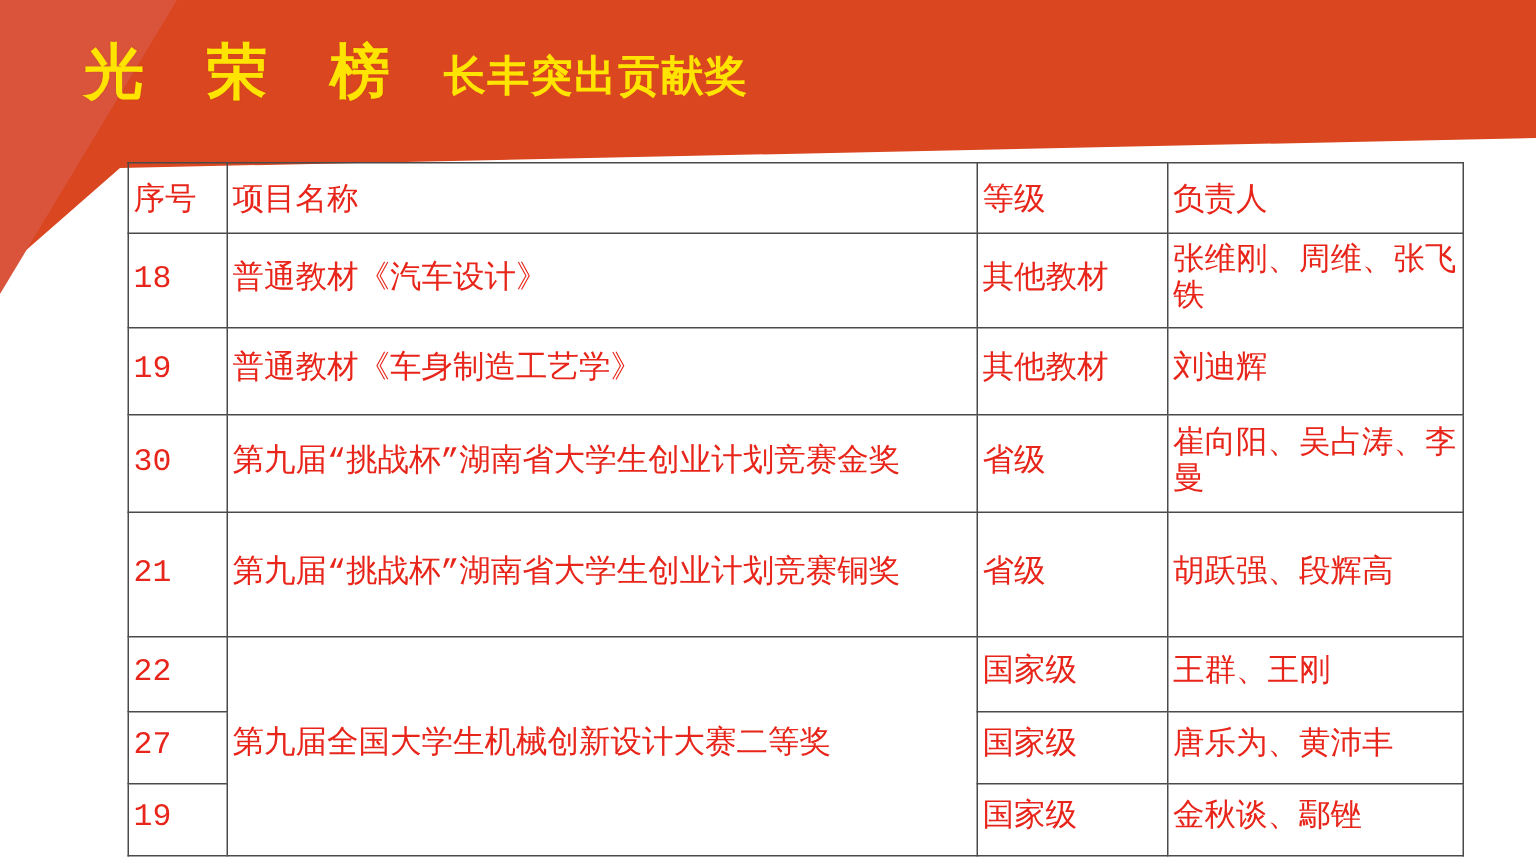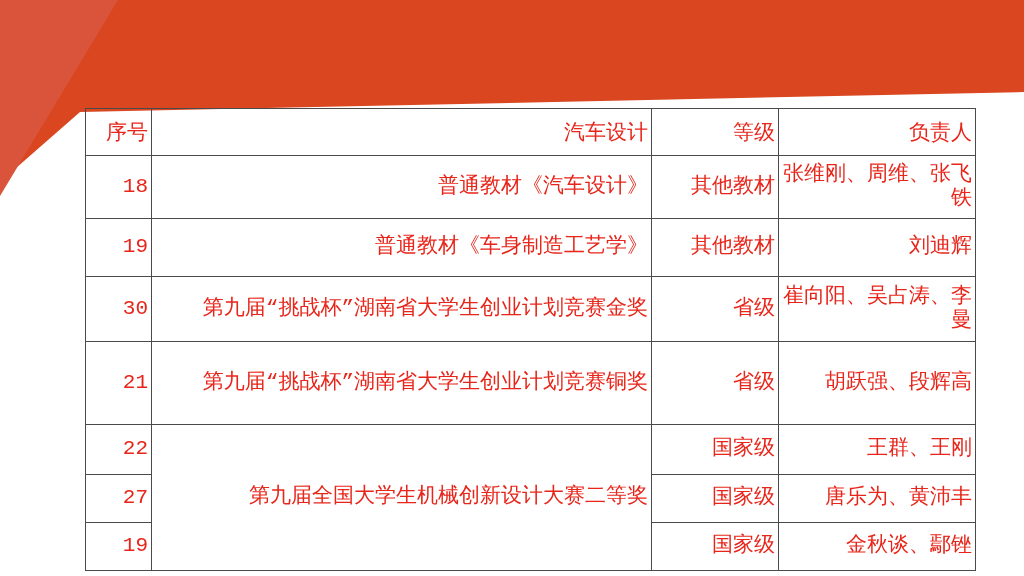--- a/index.html
+++ b/index.html
@@ -78,21 +78,21 @@
     position: absolute;
     left: 85px;
     top: 108px;
     width: 890px;
     border-collapse: collapse;
     table-layout: fixed;
   }
   #honor-table td, #honor-table th {
     border: 1px solid #4a4a4a;
     color: #E8251A;
-    text-align: right;
+    text-align: left;
     vertical-align: middle;
     font-weight: normal;
     padding: 2px 3px;
     line-height: 1.15;
     box-sizing: border-box;
   }
   .col-no    { width: 66px; }
   .col-name  { width: 500px; }
   .col-level { width: 127px; }
   .col-lead  { width: 197px; }
@@ -130,32 +130,36 @@
     <div id="banner-main">
       <svg width="1024" height="210" viewBox="0 0 1024 210" xmlns="http://www.w3.org/2000/svg">
 
         <polygon points="0,0 1024,0 1024,92 80,112 0,182" fill="#D9461F"></polygon>
 
         <polygon points="0,0 118,0 0,196" fill="#D9543A"></polygon>
       </svg>
     </div>
   </div>
 
+  <div id="title-block">
+    <span id="main-title">光 荣 榜</span>
+    <span id="sub-title">长丰突出贡献奖</span>
+  </div>
 
   <table id="honor-table">
     <colgroup>
       <col class="col-no">
       <col class="col-name">
       <col class="col-level">
       <col class="col-lead">
     </colgroup>
     <thead>
       <tr>
         <td>序号</td>
-        <td>汽车设计</td>
+        <td>项目名称</td>
         <td>等级</td>
         <td>负责人</td>
       </tr>
     </thead>
     <tbody>
       <tr class="r18">
         <td class="cell-no">18</td>
         <td class="cell-name">普通教材《汽车设计》</td>
         <td class="cell-level">其他教材</td>
         <td class="cell-lead">张维刚、周维、张飞铁</td>

